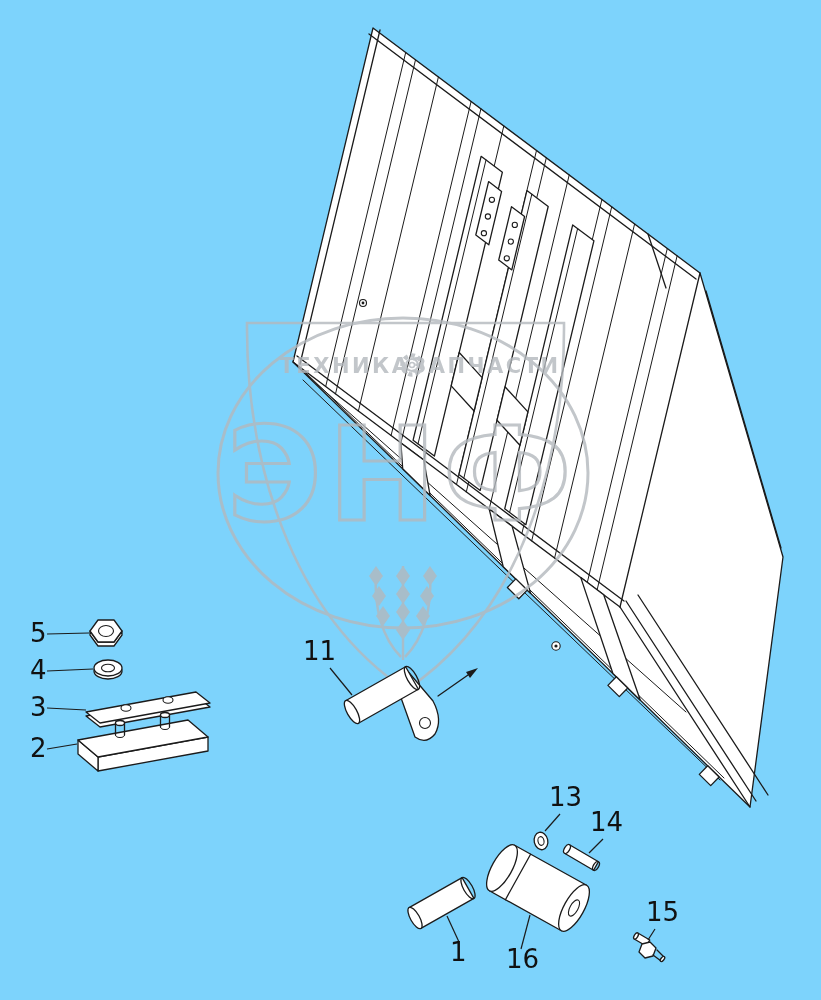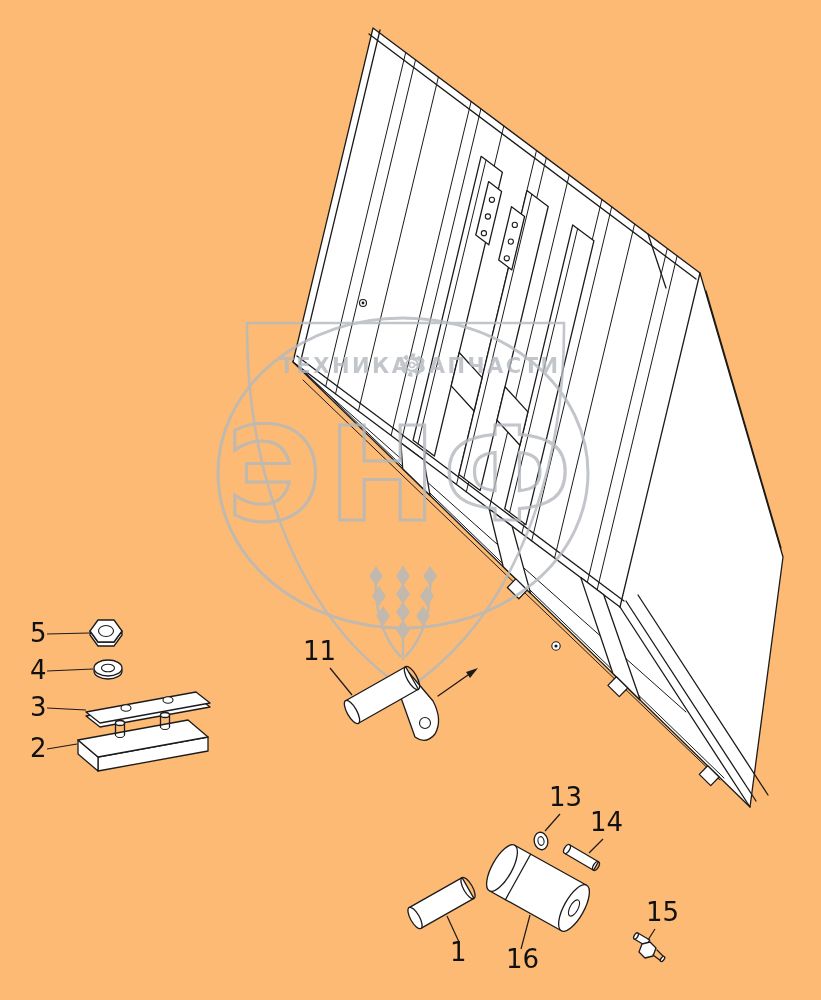--- a/index.html
+++ b/index.html
@@ -1,16 +1,16 @@
 <!DOCTYPE html>
 <html><head>
 <meta charset="utf-8">
 <style>
   html,body{margin:0;padding:0;background:#ffffff;}
-  .stage{position:relative;width:821px;height:1000px;background:#fdba74;overflow:hidden;
+  .stage{position:relative;width:821px;height:1000px;background:#7dd3fc;overflow:hidden;
          font-family:"DejaVu Sans",sans-serif;}
   .stage svg{position:absolute;left:0;top:0;}
   .line{stroke:#1b1b1b;stroke-width:1.3;fill:none;stroke-linecap:round;stroke-linejoin:round;}
   .thin{stroke:#1b1b1b;stroke-width:1;fill:none;stroke-linecap:round;}
   .fillw{fill:#ffffff;stroke:#1b1b1b;stroke-width:1.3;stroke-linejoin:round;}
   .hole{fill:#ffffff;stroke:#1b1b1b;stroke-width:1.1;}
   .dark{fill:#1b1b1b;stroke:none;}
   .callout{font-size:26px;fill:#111111;font-family:"DejaVu Sans",sans-serif;}
   .leader{stroke:#1b1b1b;stroke-width:1.2;fill:none;}
   .wm{stroke:#b3b8bd;fill:none;}

